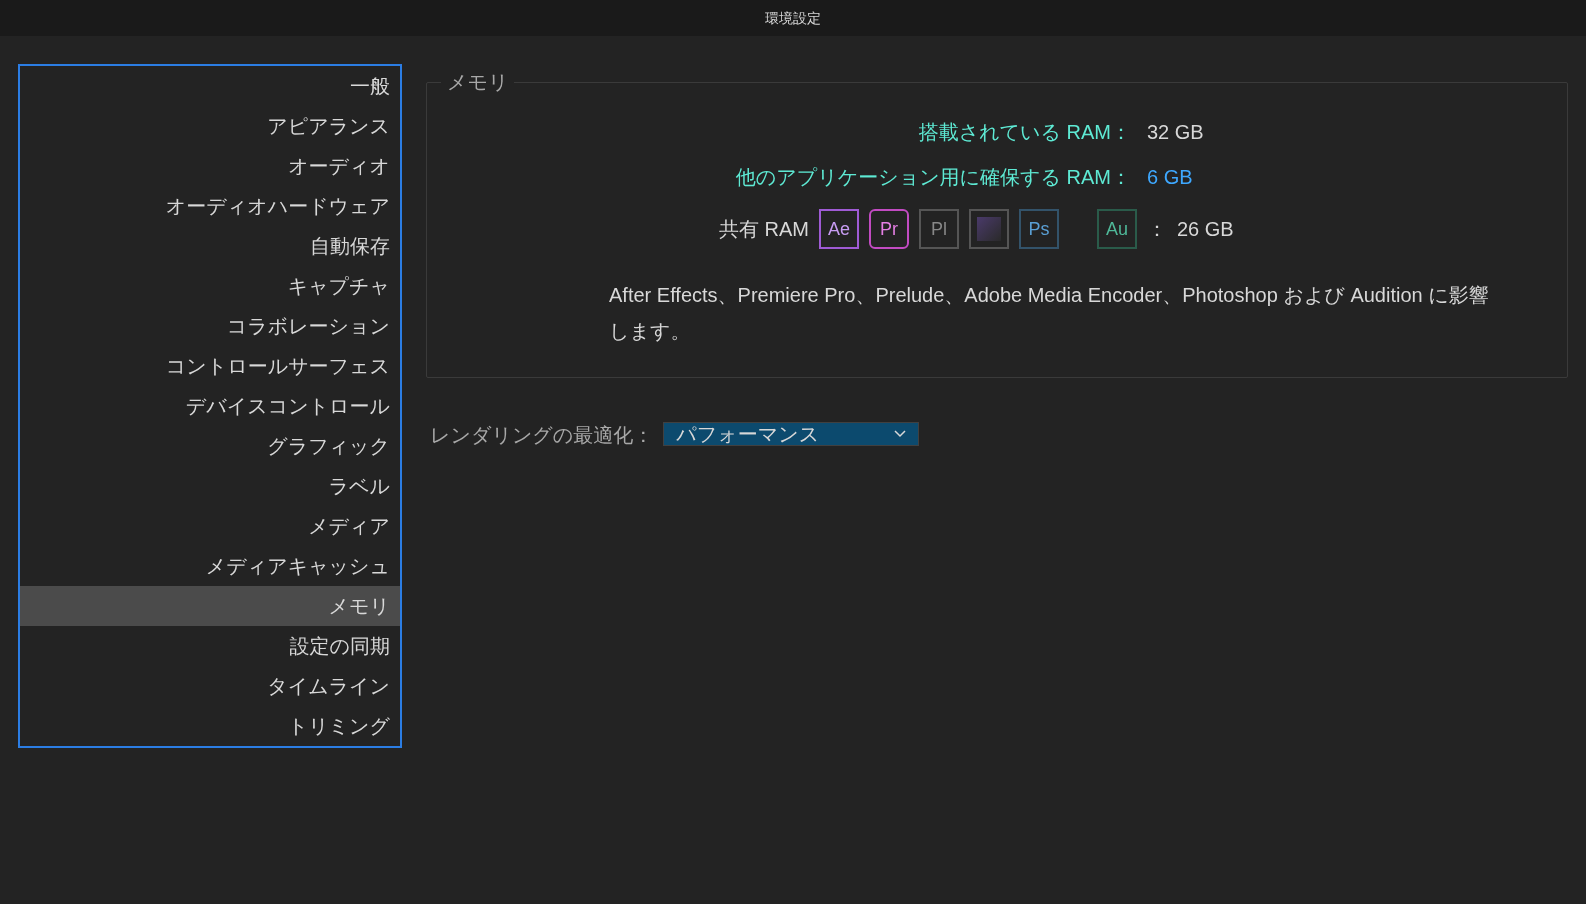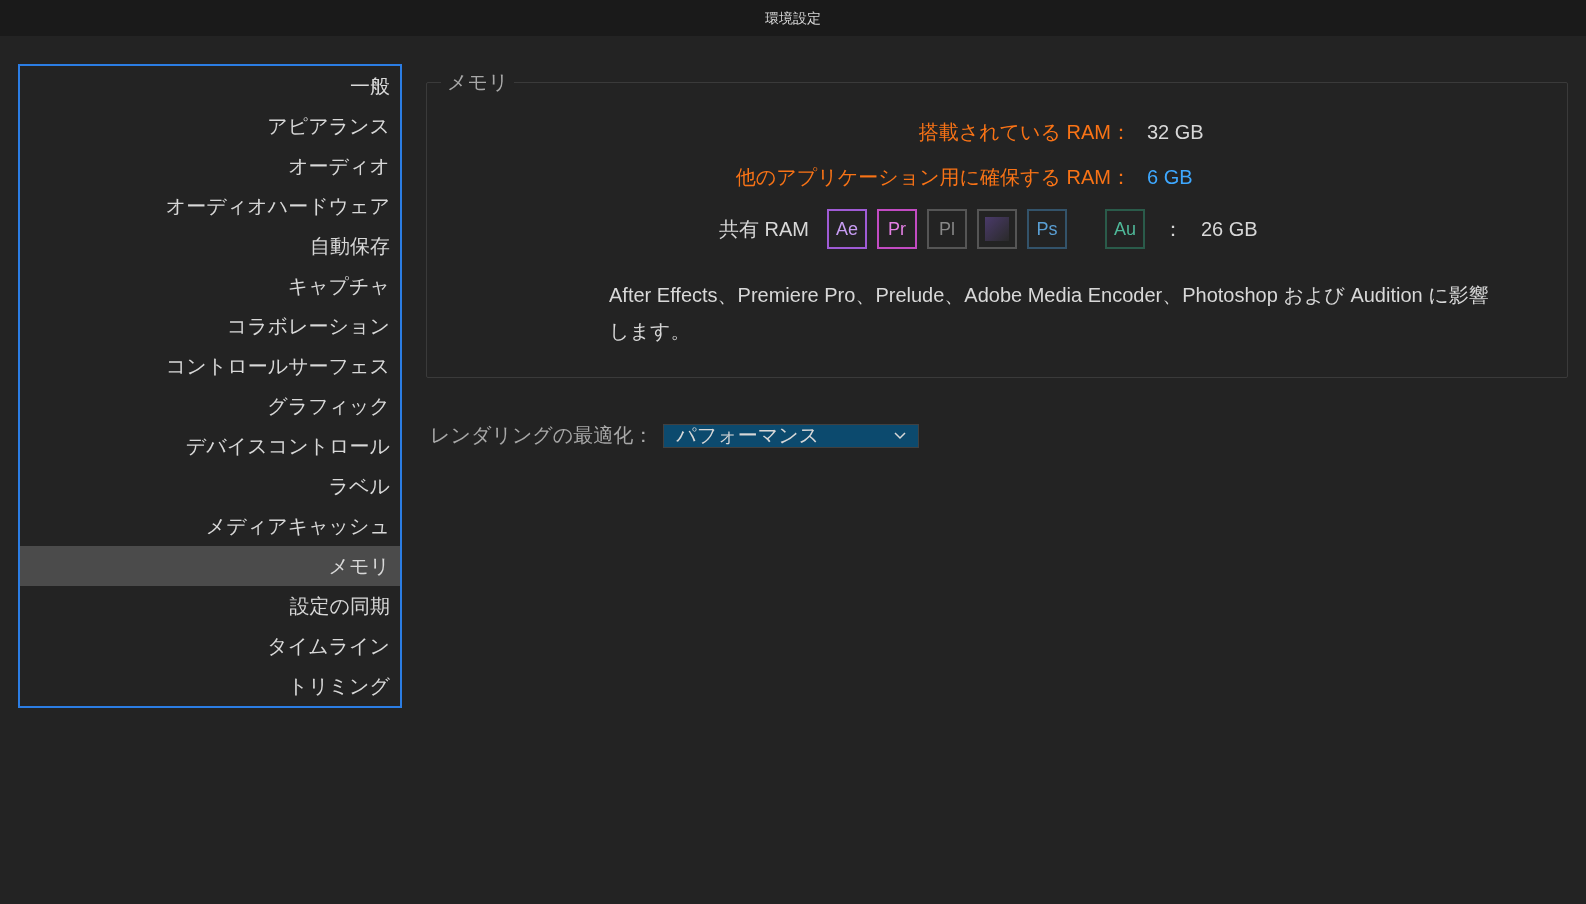--- a/index.html
+++ b/index.html
@@ -62,21 +62,21 @@
   font-size: 20px;
 }
 .row {
   display: flex;
   align-items: center;
   margin-bottom: 18px;
   gap: 16px;
 }
 .row-label {
   text-align: right;
-  color: #f97316;
+  color: #5eead4;
   font-size: 20px;
 }
 .row-label.w1 { width: 680px; }
 .row-label.w2 { width: 680px; }
 .row-value {
   color: #d8d8d8;
   font-size: 20px;
   width: 60px;
 }
 .row-value.link { color: #3ea8ff; cursor: pointer; }
@@ -91,29 +91,29 @@
   border: 2px solid #666;
   display: flex;
   align-items: center;
   justify-content: center;
   font-size: 18px;
   font-weight: 500;
   color: #888;
   background: #232323;
 }
 .app-icon.ae { border-color: #9f5bd5; color: #c79cf2; }
-.app-icon.pr { border-color: #c24bc2; color: #e47fe4; }
+.app-icon.pr { border-color: #c24bc2; color: #e47fe4; border-radius: 6px; }
 .app-icon.pl { border-color: #555; color: #888; }
 .app-icon.me { border-color: #555; color: #888; }
 .app-icon.ps { border-color: #33536a; color: #5a9fd4; }
 .app-icon.au { border-color: #2a5b4a; color: #4fb999; margin-left: 28px; }
 .shared-row {
   display: flex;
   align-items: center;
-  gap: 18px;
+  gap: 10px;
   margin-bottom: 28px;
 }
 .shared-label {
   text-align: right;
   color: #d8d8d8;
   font-size: 20px;
   width: 358px;
 }
 .colon { color: #d8d8d8; font-size: 20px; }
 .shared-value {
@@ -122,21 +122,21 @@
 }
 .description {
   color: #d8d8d8;
   font-size: 20px;
   line-height: 1.8;
   padding-left: 158px;
   padding-right: 40px;
 }
 .opt-row {
   display: flex;
-  align-items: center;
+  align-items: flex-start;
   gap: 10px;
   padding-left: 4px;
   margin-top: 44px;
 }
 .opt-label {
   color: #a8a8a8;
   font-size: 20px;
 }
 .dropdown {
   display: flex;
@@ -172,23 +172,24 @@
 
   <div class="sidebar">
     <div class="sidebar-item"><span>一般</span></div>
     <div class="sidebar-item"><span>アピアランス</span></div>
     <div class="sidebar-item"><span>オーディオ</span></div>
     <div class="sidebar-item"><span>オーディオハードウェア</span></div>
     <div class="sidebar-item"><span>自動保存</span></div>
     <div class="sidebar-item"><span>キャプチャ</span></div>
     <div class="sidebar-item"><span>コラボレーション</span></div>
     <div class="sidebar-item"><span>コントロールサーフェス</span></div>
+    <div class="sidebar-item"><span>デバイスコントロール</span></div>
     <div class="sidebar-item"><span>グラフィック</span></div>
-    <div class="sidebar-item"><span>デバイスコントロール</span></div>
     <div class="sidebar-item"><span>ラベル</span></div>
+    <div class="sidebar-item"><span>メディア</span></div>
     <div class="sidebar-item"><span>メディアキャッシュ</span></div>
     <div class="sidebar-item selected"><span>メモリ</span></div>
     <div class="sidebar-item"><span>設定の同期</span></div>
     <div class="sidebar-item"><span>タイムライン</span></div>
     <div class="sidebar-item"><span>トリミング</span></div>
   </div>
 
   <div class="main">
 
     <div class="fieldset">

